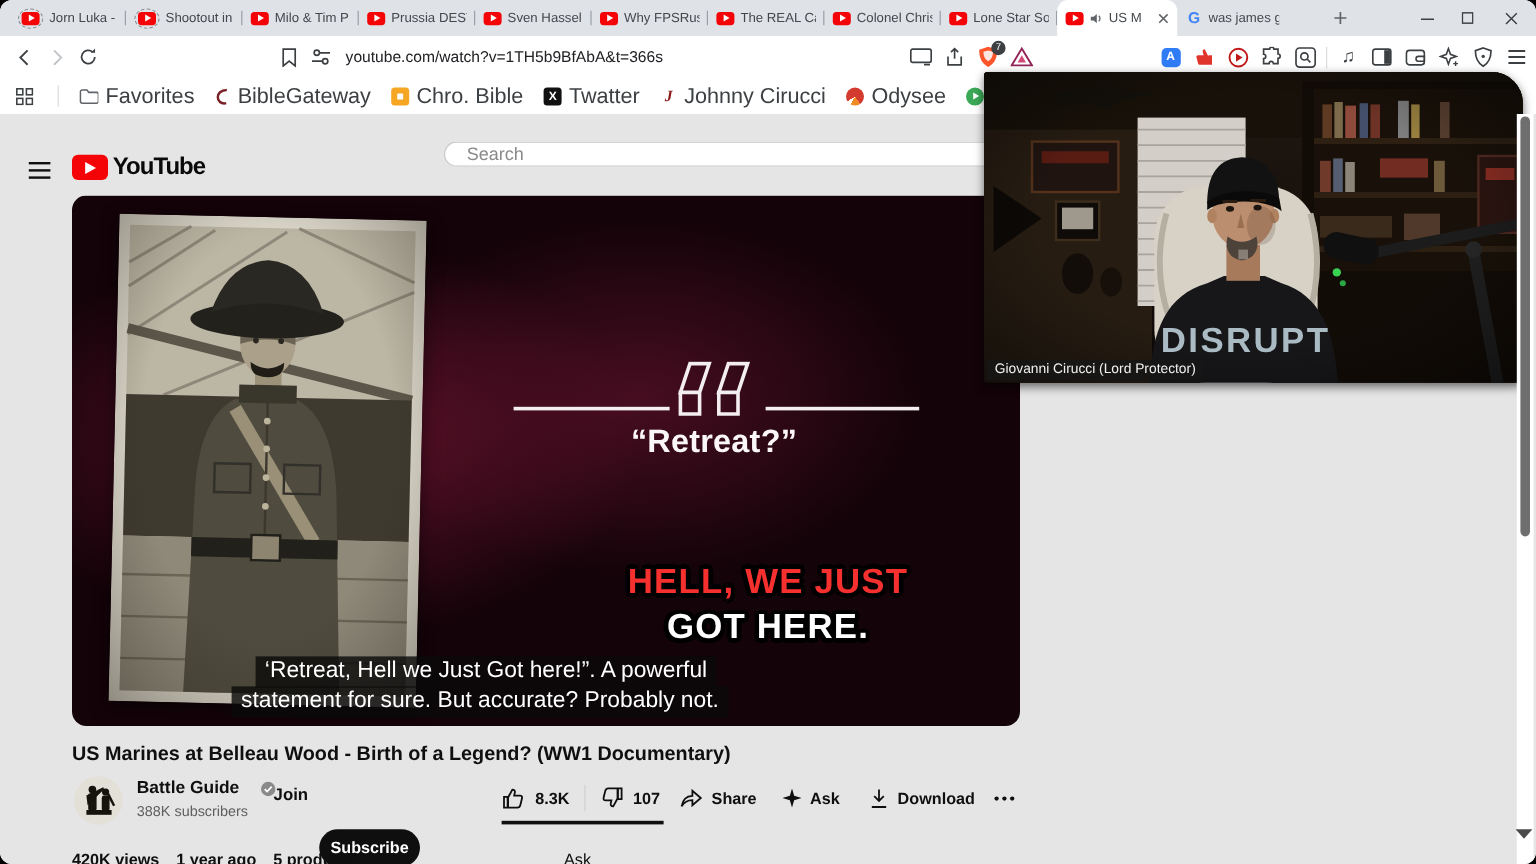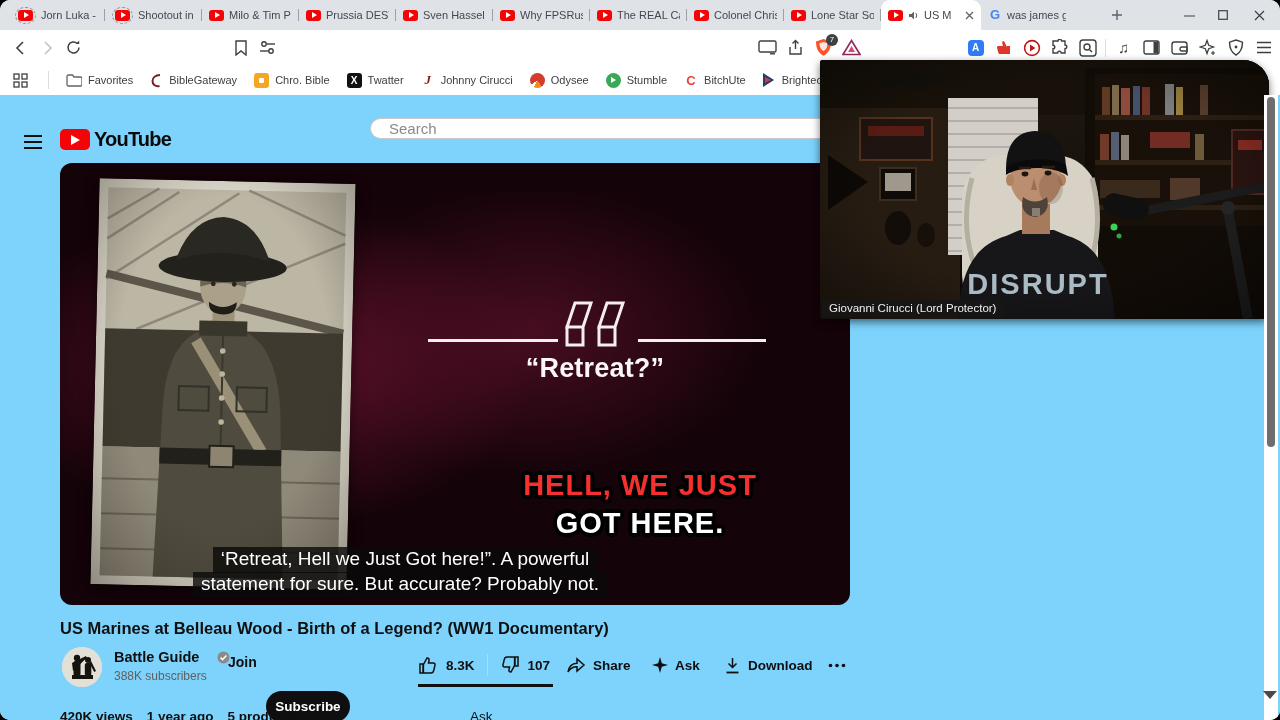--- a/index.html
+++ b/index.html
@@ -47,42 +47,42 @@
     border-radius:6px; padding:0 2px; }
   .vdiv { width:1px; height:18px; background:#dadce0; }
   .music-glyph { font-size:15px; color:#3c4043; }
   .ext-blue { width:16px; height:16px; background:#2f7cf6; border-radius:4px; color:#fff;
     font-size:10px; font-weight:bold; display:flex; align-items:center; justify-content:center; }
 
   
   .bkbar { position:absolute; left:0; top:65px; width:1280px; height:30px; background:#fff;
     display:flex; align-items:center; gap:17px; padding-left:10px; }
   .bm { display:flex; align-items:center; gap:6px; }
-  .bmlabel { font-size:11px; color:#3c4043; white-space:nowrap; }
+  .bmlabel { font-size:18px; color:#3c4043; white-space:nowrap; }
   .ic-sq { width:15px; height:15px; border-radius:3px; display:flex; align-items:center;
     justify-content:center; color:#fff; font-size:10px; font-weight:bold; }
   .ic-x { background:#111; }
   .ic-chro { background:#f5a623; } .ic-chro::after{ content:""; width:5px; height:5px;
     background:#fff; border-radius:1px; }
   .ic-letter { font-size:13px; font-weight:bold; width:14px; text-align:center; }
   .ic-jc { color:#8b1a1a; font-family:"Liberation Serif", serif; font-style:italic; }
   .ic-bu { color:#ef4136; } .ic-nf { color:#e50914; }
   .ic-odysee { width:15px; height:15px; border-radius:50%;
     background:conic-gradient(#d23b2e 0 40%, #f08a24 40% 58%, #fff 58% 66%, #d23b2e 66%); }
   .ic-stumble { width:15px; height:15px; border-radius:50%; background:#3aa857; position:relative; }
   .ic-stumble::after { content:""; position:absolute; left:5.5px; top:4px;
     border-left:5px solid #fff; border-top:3.5px solid transparent; border-bottom:3.5px solid transparent; }
   .ic-brighteon { position:relative; width:13px; height:15px; }
   .ic-brighteon::before { content:""; position:absolute; left:0; top:0;
     border-left:11px solid #1f3e73; border-top:7.5px solid transparent; border-bottom:7.5px solid transparent; }
   .ic-brighteon::after { content:""; position:absolute; left:2px; top:4.5px;
     border-left:6px solid #d8372c; border-top:3px solid transparent; border-bottom:3px solid transparent; }
 
   
-  .page { position:absolute; left:0; top:95px; width:1280px; height:625px; background:#7dd3fc; }
+  .page { position:absolute; left:0; top:95px; width:1280px; height:625px; background:#e5e5e5; }
   .ytburger { position:absolute; left:24px; top:40px; width:18px; height:14px; }
   .ytburger span { display:block; height:2px; background:#0f0f0f; margin-bottom:4px; }
   .ytlogo { position:absolute; left:60px; top:33px; display:flex; align-items:center; gap:4px; }
   .ytlogo-box { width:30px; height:21px; background:#f40407; border-radius:5px; position:relative; }
   .ytlogo-box::after { content:""; position:absolute; left:11px; top:5.5px;
     border-left:9px solid #fff; border-top:5px solid transparent; border-bottom:5px solid transparent; }
   .ytlogo-text { font-size:20px; font-weight:bold; letter-spacing:-0.8px; color:#0a0a0a; }
   .searchbox { position:absolute; left:370px; top:23px; width:510px; height:21px;
     border:1px solid #c9c9c9; border-radius:20px 0 0 20px; border-right:none; padding-left:18px;
     font-size:15px; color:#333; background:#fff; outline:none;
@@ -268,20 +268,21 @@
         </svg>
     </span>
     <span class="navic">
       <svg width="17" height="17" viewBox="0 0 17 17">
           <circle cx="5" cy="5" r="2.2" fill="none" stroke="#3c4043" stroke-width="1.4"></circle>
           <path d="M7.2 5H16" stroke="#3c4043" stroke-width="1.4"></path>
           <circle cx="12" cy="12" r="2.2" fill="none" stroke="#3c4043" stroke-width="1.4"></circle>
           <path d="M1 12h8.8" stroke="#3c4043" stroke-width="1.4"></path>
         </svg>
     </span>
+    <span class="urltext">youtube.com/watch?v=1TH5b9BfAbA&amp;t=366s</span>
 
     <div class="addr-right">
       <span class="ti">
         <svg width="19" height="15" viewBox="0 0 19 15">
             <rect x="1" y="1" width="17" height="11" rx="1.5" fill="none" stroke="#3c4043" stroke-width="1.4"></rect>
             <path d="M12 13.8h5" stroke="#3c4043" stroke-width="1.4"></path>
           </svg>
       </span>
       <span class="ti">
         <svg width="17" height="17" viewBox="0 0 17 17">

